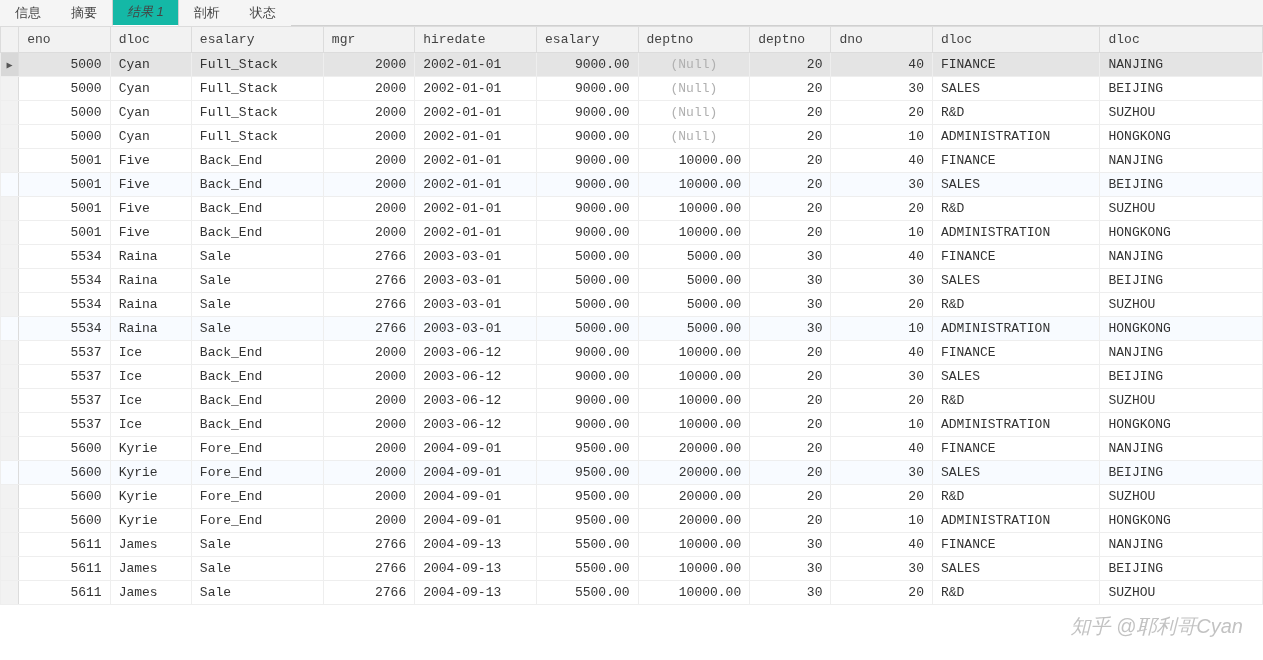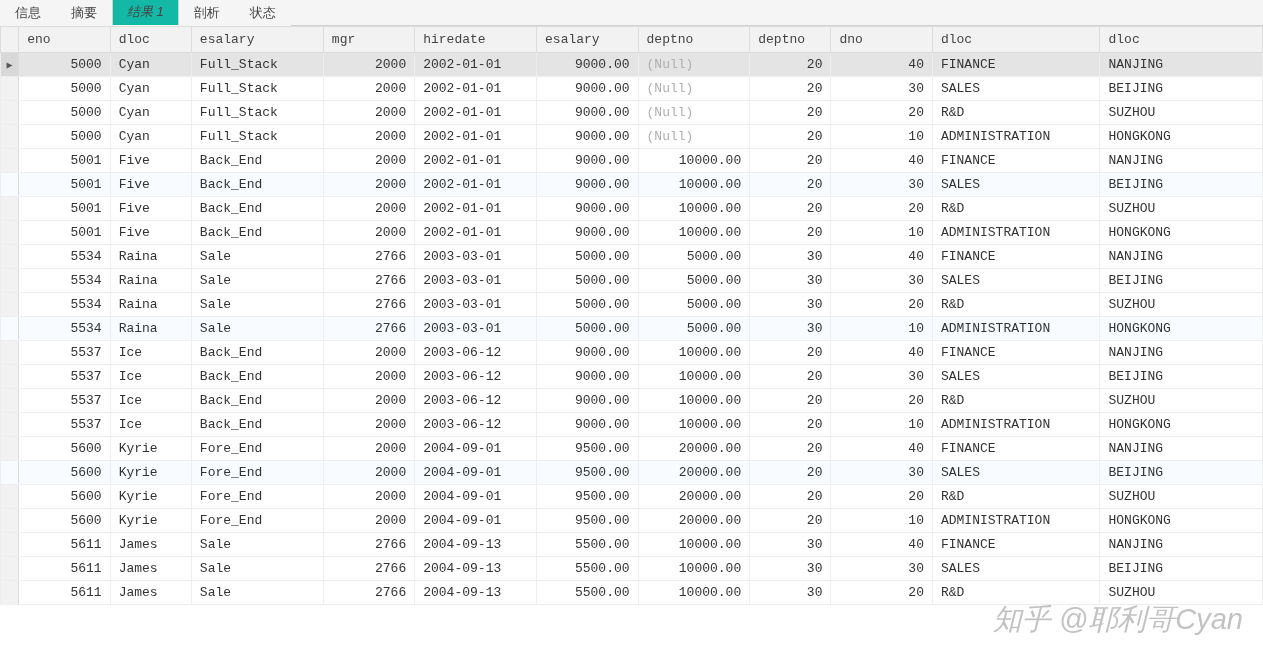--- a/index.html
+++ b/index.html
@@ -53,21 +53,21 @@
     white-space: nowrap;
     overflow: hidden;
   }
   td {
     border: 1px solid #eee;
     padding: 4px 8px;
     white-space: nowrap;
     overflow: hidden;
   }
   td.num { text-align: right; }
-  td.null { text-align: left; color: #b0b0b0; }
+  td.null { text-align: center; color: #b0b0b0; }
   tr.selected td { background: #e4e4e4; }
   tr.selected td:first-child { background: #d8d8d8; }
   tr.striped td { background: #f8fbff; }
   td.gutter {
     width: 18px; min-width: 18px; max-width: 18px;
     background: #f2f2f2;
     border-right: 1px solid #dcdcdc;
     padding: 0;
     text-align: center;
     color: #666;
@@ -79,21 +79,21 @@
   }
   .rowmark {
     display: inline-block;
     font-size: 10px;
     color: #555;
   }
   .watermark {
     position: fixed;
     right: 20px;
     bottom: 20px;
-    font-size: 29px;
+    font-size: 20px;
     color: rgba(120,120,120,0.45);
     font-style: italic;
     pointer-events: none;
     font-family: "Microsoft YaHei", sans-serif;
   }
   col.c-eno     { width: 90px; }
   col.c-ename   { width: 80px; }
   col.c-ecareer { width: 130px; }
   col.c-mgr     { width: 90px; }
   col.c-hiredate{ width: 120px; }

